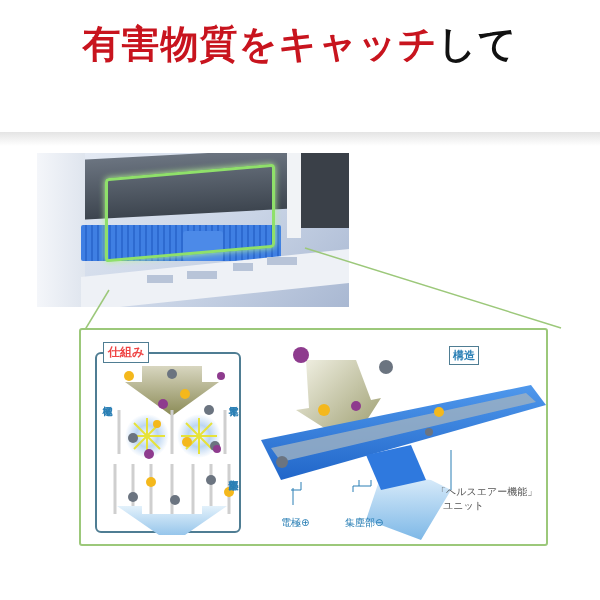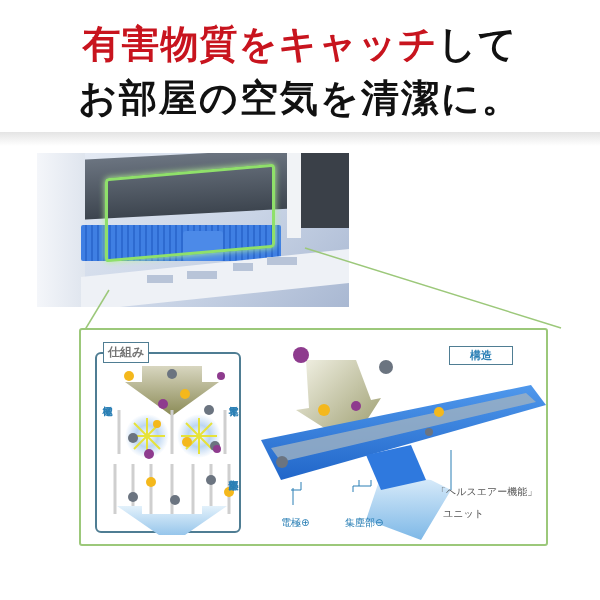--- a/index.html
+++ b/index.html
@@ -22,34 +22,33 @@
   .photo .panel { position: absolute; left: 44px; top: 110px; width: 268px; height: 34px; background: #eef1f6; transform: skewY(-6deg); }
   .photo .lbl { position: absolute; height: 8px; background: #b8c4d8; }
   .photo .highlight { position: absolute; left: 68px; top: 18px; width: 170px; height: 84px; border: 3px solid #8fe06a; border-radius: 4px; box-shadow: 0 0 6px #b9f59a; transform: skewY(-5deg); }
   .photo .rdark { position: absolute; left: 262px; top: 0; width: 50px; height: 75px; background: #3a4048; }
   .photo .post { position: absolute; left: 250px; top: 0; width: 14px; height: 85px; background: #f1f3f6; }
 
   svg.lines { position: absolute; left: 0; top: 0; width: 600px; height: 600px; pointer-events: none; }
 
   .diagram { position: absolute; left: 79px; top: 328px; width: 469px; height: 218px; border: 2px solid #9cc87a; border-radius: 3px; background: #fff; }
   .mech { position: absolute; left: 14px; top: 22px; width: 146px; height: 181px; border: 2px solid #4f7d93; border-radius: 6px; background: #fff; }
-  .mech-title { position: absolute; left: 6px; top: -12px; background: #fff; border: 1.5px solid #4f7d93; padding: 1px 4px; font-size: 12px; font-weight: bold; color: #737373; }
-  .struct-title { position: absolute; left: 368px; top: 16px; border: 1.5px solid #4f7d93; padding: 1px 20px; font-size: 11px; font-weight: bold; color: #2a7fb5; background:#fff; }
+  .mech-title { position: absolute; left: 6px; top: -12px; background: #fff; border: 1.5px solid #4f7d93; padding: 1px 4px; font-size: 12px; font-weight: bold; color: #ef4444; }
+  .struct-title { position: absolute; left: 368px; top: 16px; border: 1.5px solid #4f7d93; padding: 1px 3px; font-size: 11px; font-weight: bold; color: #2a7fb5; background:#fff; }
   .vlabel { position: absolute; font-size: 10px; font-weight: bold; color: #2a7fb5; writing-mode: vertical-rl; line-height: 12px; }
   .blue-lbl { position: absolute; font-size: 10px; color: #2a7fb5; white-space: nowrap; }
   .gray-lbl { position: absolute; font-size: 10px; color: #555; white-space: nowrap; line-height: 14px; margin-top: 15px; }
 </style>
 </head>
 <body>
 
 <div class="headline">
   <div class="l1">
     <span class="red">有害物質をキャッチ</span><span class="blk">して</span>
   </div>
-  <div class="l2">お部屋の空気を清潔に。</div>
 </div>
 <div class="shadow"></div>
 
 <div class="photo">
   <div class="top-dark"></div>
   <div class="rdark"></div>
   <div class="post"></div>
   <div class="side"></div>
   <div class="filter"></div>
   <div class="tab"></div>
@@ -166,14 +165,14 @@
     <g stroke="#2a7fb5" stroke-width="1" fill="none">
       <path d="M212,175 L212,158 M210,160 L220,160 L220,152"></path>
       <path d="M272,162 L272,156 L290,156 L290,150 M278,156 L278,150"></path>
       <line x1="370" y1="120" x2="370" y2="160"></line>
     </g>
   </svg>
 
   <div class="blue-lbl" style="left:200px;top:186px;">電極⊕</div>
   <div class="blue-lbl" style="left:252px;top:186px;margin-left:12px;">集塵部⊖</div>
   <div class="gray-lbl" style="left:355px;top:140px;">「ヘルスエアー機能」</div>
-  <div class="gray-lbl" style="left:362px;top:162px;">ユニット</div>
+  <div class="gray-lbl" style="left:362px;top:154px;">ユニット</div>
 </div>
 
 </body></html>

